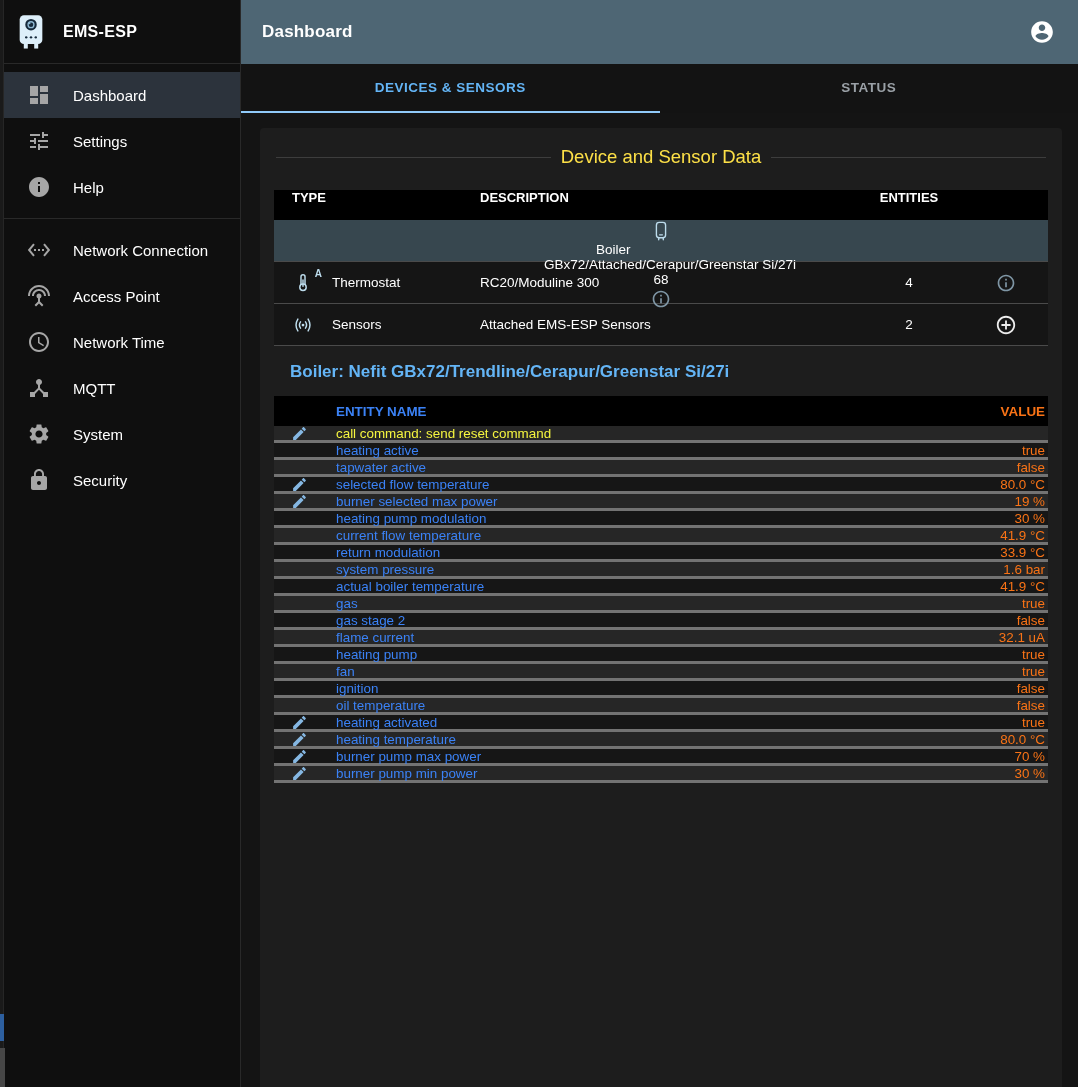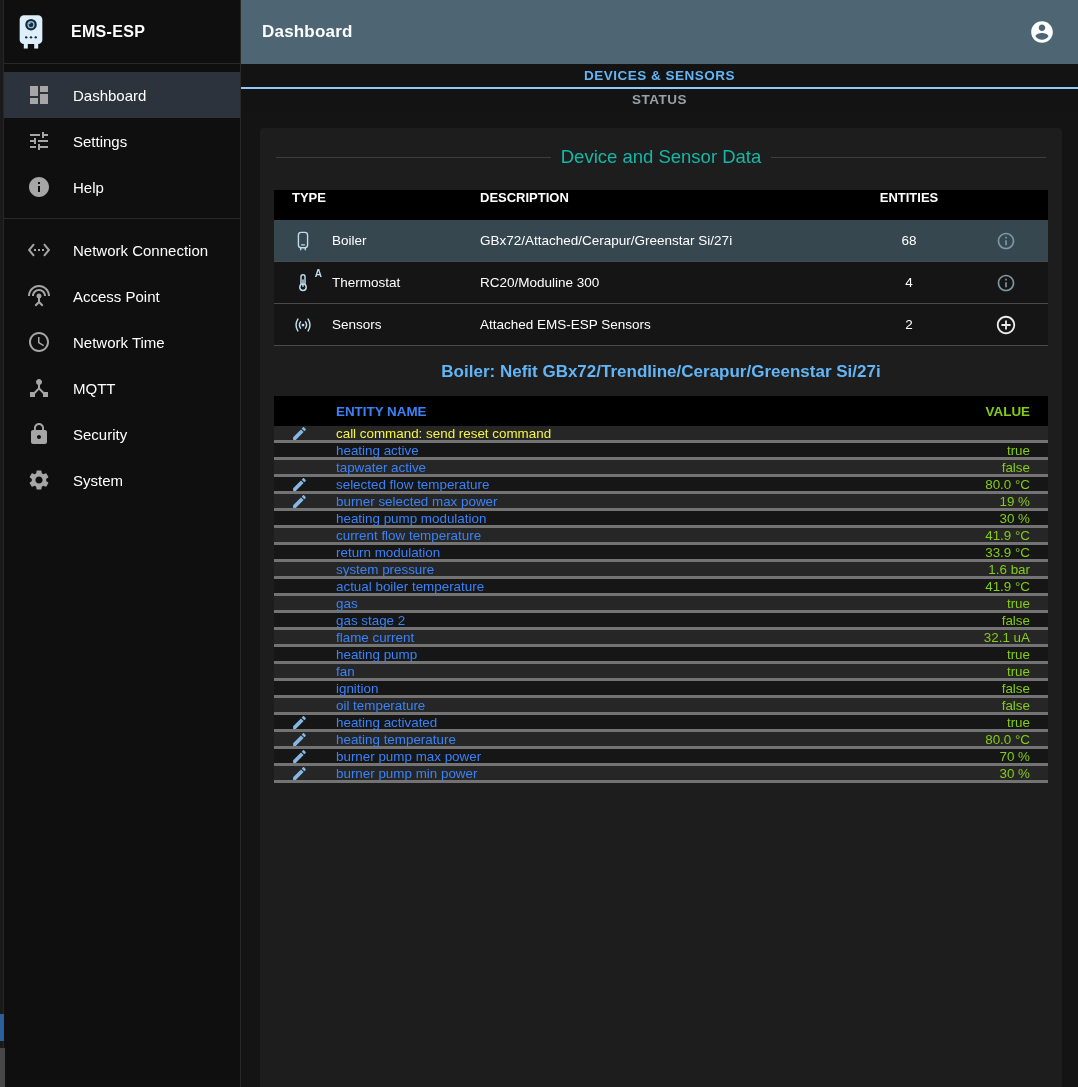--- a/index.html
+++ b/index.html
@@ -14,79 +14,79 @@
   html,body{background:#000;}
   .app{position:relative;width:1078px;height:1087px;background:#141414;overflow:hidden;}
 
   
   .edge-track{position:absolute;left:0;top:0;bottom:0;width:4px;background:#1a1a1a;border-right:1px solid #262626;z-index:60;}
   .edge-thumb{position:absolute;left:0;top:1014px;width:4px;height:27px;background:#2d5f9f;z-index:61;}
   .edge-gray{position:absolute;left:0;top:1048px;bottom:0;width:5px;background:#474747;z-index:61;}
 
   
   .sidebar{position:absolute;left:0;top:0;bottom:0;width:241px;background:#0f0f0f;border-right:1px solid #292929;z-index:10;}
-  .sidebar-header{height:64px;display:flex;align-items:center;padding-left:15px;gap:24px;border-bottom:1px solid #292929;}
+  .sidebar-header{height:64px;display:flex;align-items:center;padding-left:15px;gap:16px;border-bottom:1px solid #292929;}
   .app-title{color:#fff;font-size:16px;font-weight:bold;letter-spacing:.3px;}
   .nav{padding-top:8px;}
   .nav-item{display:flex;align-items:center;height:46px;padding-left:27px;gap:22px;cursor:pointer;background:transparent;border:none;width:100%;text-align:left;}
   .nav-item.selected{background:#2c333c;}
   .nav-item svg{width:24px;height:24px;color:#a6a6a6;flex:none;}
   .nav-label{color:#fff;font-size:15px;}
   .nav-divider{height:1px;background:#292929;margin:8px 0;}
 
   
   .topbar{position:absolute;left:241px;top:0;right:0;height:64px;background:var(--topbar);display:flex;align-items:center;padding:0 16px 0 21px;z-index:5;}
   .topbar-title{color:#fff;font-size:17px;font-weight:bold;letter-spacing:.2px;flex:1;}
   .avatar-btn{background:none;border:none;cursor:pointer;width:40px;height:40px;display:flex;align-items:center;justify-content:center;}
   .avatar-btn svg{width:26px;height:26px;color:#fff;}
 
   
-  .tabbar{position:absolute;left:241px;top:64px;right:0;height:49px;background:#131313;display:flex;flex-direction:column;}
+  .tabbar{position:absolute;left:241px;top:64px;right:0;height:49px;background:#131313;display:flex;}
   .tab{flex:1;background:none;border:none;border-bottom:2px solid transparent;color:#9aa0a6;font-size:13.5px;font-weight:bold;letter-spacing:.5px;cursor:pointer;}
   .tab.active{color:var(--accent);border-bottom-color:var(--indicator);}
 
   
   .content{position:absolute;left:241px;top:113px;right:0;bottom:0;background:#141414;}
   .card{position:absolute;left:19px;top:15px;width:802px;height:1400px;background:#1d1d1d;border-radius:4px;padding:16px 14px;}
 
   .divider-heading{display:flex;align-items:center;gap:10px;margin:2px 2px 22px 2px;}
   .divider-heading .line{flex:1;height:1px;background:#3d3d3d;}
-  .divider-heading .dh-text{color:#14b8a6;font-size:18.5px;white-space:nowrap;}
+  .divider-heading .dh-text{color:#fde047;font-size:18.5px;white-space:nowrap;}
 
   
   .d-table{width:774px;}
   .d-head{display:flex;align-items:flex-start;height:30px;background:#000;color:#fff;font-size:13px;font-weight:bold;}
   .d-row{display:flex;align-items:center;height:42px;background:#151515;border-bottom:1px solid #4a4a4a;cursor:pointer;}
-  .d-row.selected{background:var(--selrow);}
+  .d-row.selected{background:var(--selrow);flex-direction:column;}
   .c-icon{width:58px;padding-left:18px;flex:none;display:flex;align-items:center;}
   .c-type{width:130px;flex:none;}
   .c-desc{flex:1;padding-left:18px;}
   .c-ent{width:110px;flex:none;text-align:center;}
   .c-act{width:84px;flex:none;display:flex;justify-content:center;}
   .d-row .c-type,.d-row .c-desc,.d-row .c-ent{color:#fff;font-size:13.5px;}
   .type-icon{position:relative;color:#bddcec;}
   .type-icon svg{width:22px;height:22px;display:block;}
   .icon-badge{position:absolute;top:-4px;right:-8px;color:#bddcec;font-size:10px;font-weight:bold;}
   .act-btn{background:none;border:none;cursor:pointer;display:flex;padding:2px;}
   .act-btn svg{width:20px;height:20px;color:#7f96a5;}
   .act-btn.add svg{width:22px;height:22px;color:#ececec;}
 
   
-  .section-heading{margin:16px 0 14px 0;color:var(--accent);font-size:17px;font-weight:bold;text-align:center;}
+  .section-heading{margin:16px 0 14px 16px;color:var(--accent);font-size:17px;font-weight:bold;}
 
   
   .e-table{width:774px;}
   .e-head{display:flex;align-items:center;height:30px;background:#000;color:#fff;font-size:13px;font-weight:bold;}
   .e-head .e-name{padding-left:12px;}
   .e-row{display:flex;align-items:center;height:17px;border-bottom:3px solid #737373;background:#161616;}
   .e-row:nth-child(odd){background:#262626;}
   .e-edit{width:50px;flex:none;display:flex;justify-content:center;align-items:center;}
   .e-edit svg{width:17px;height:17px;color:var(--pencil);cursor:pointer;}
   .e-name{flex:1;color:#3b82f6;font-size:13.4px;padding-left:12px;}
-  .e-val{color:#84cc16;font-size:13.4px;padding-right:18px;white-space:nowrap;}
+  .e-val{color:#f97316;font-size:13.4px;padding-right:3px;white-space:nowrap;}
   .e-row.command .e-name{color:var(--yellow);}
 
   .hidden-defs{position:absolute;width:0;height:0;overflow:hidden;}
 </style>
 </head>
 <body>
 
 <svg class="hidden-defs" xmlns="http://www.w3.org/2000/svg" aria-hidden="true">
   <symbol id="i-dashboard" viewBox="0 0 24 24">
       <path fill="currentColor" d="M3 13h8V3H3v10zm0 8h8v-6H3v6zm10 0h8V11h-8v10zm0-18v6h8V3h-8z"></path>
@@ -215,30 +215,30 @@
 
   <button class="nav-item">
     <svg>
             <use href="#i-hub"></use>
           </svg>
     <span class="nav-label">MQTT</span>
   </button>
 
   <button class="nav-item">
     <svg>
+            <use href="#i-gear"></use>
+          </svg>
+    <span class="nav-label">System</span>
+  </button>
+
+  <button class="nav-item">
+    <svg>
             <use href="#i-lock"></use>
           </svg>
     <span class="nav-label">Security</span>
-  </button>
-
-  <button class="nav-item">
-    <svg>
-            <use href="#i-gear"></use>
-          </svg>
-    <span class="nav-label">System</span>
   </button>
 </div>
   </nav>
 
   <header class="topbar">
     <span class="topbar-title">Dashboard</span>
     <button class="avatar-btn">
       <svg>
           <use href="#i-person"></use>
         </svg>

